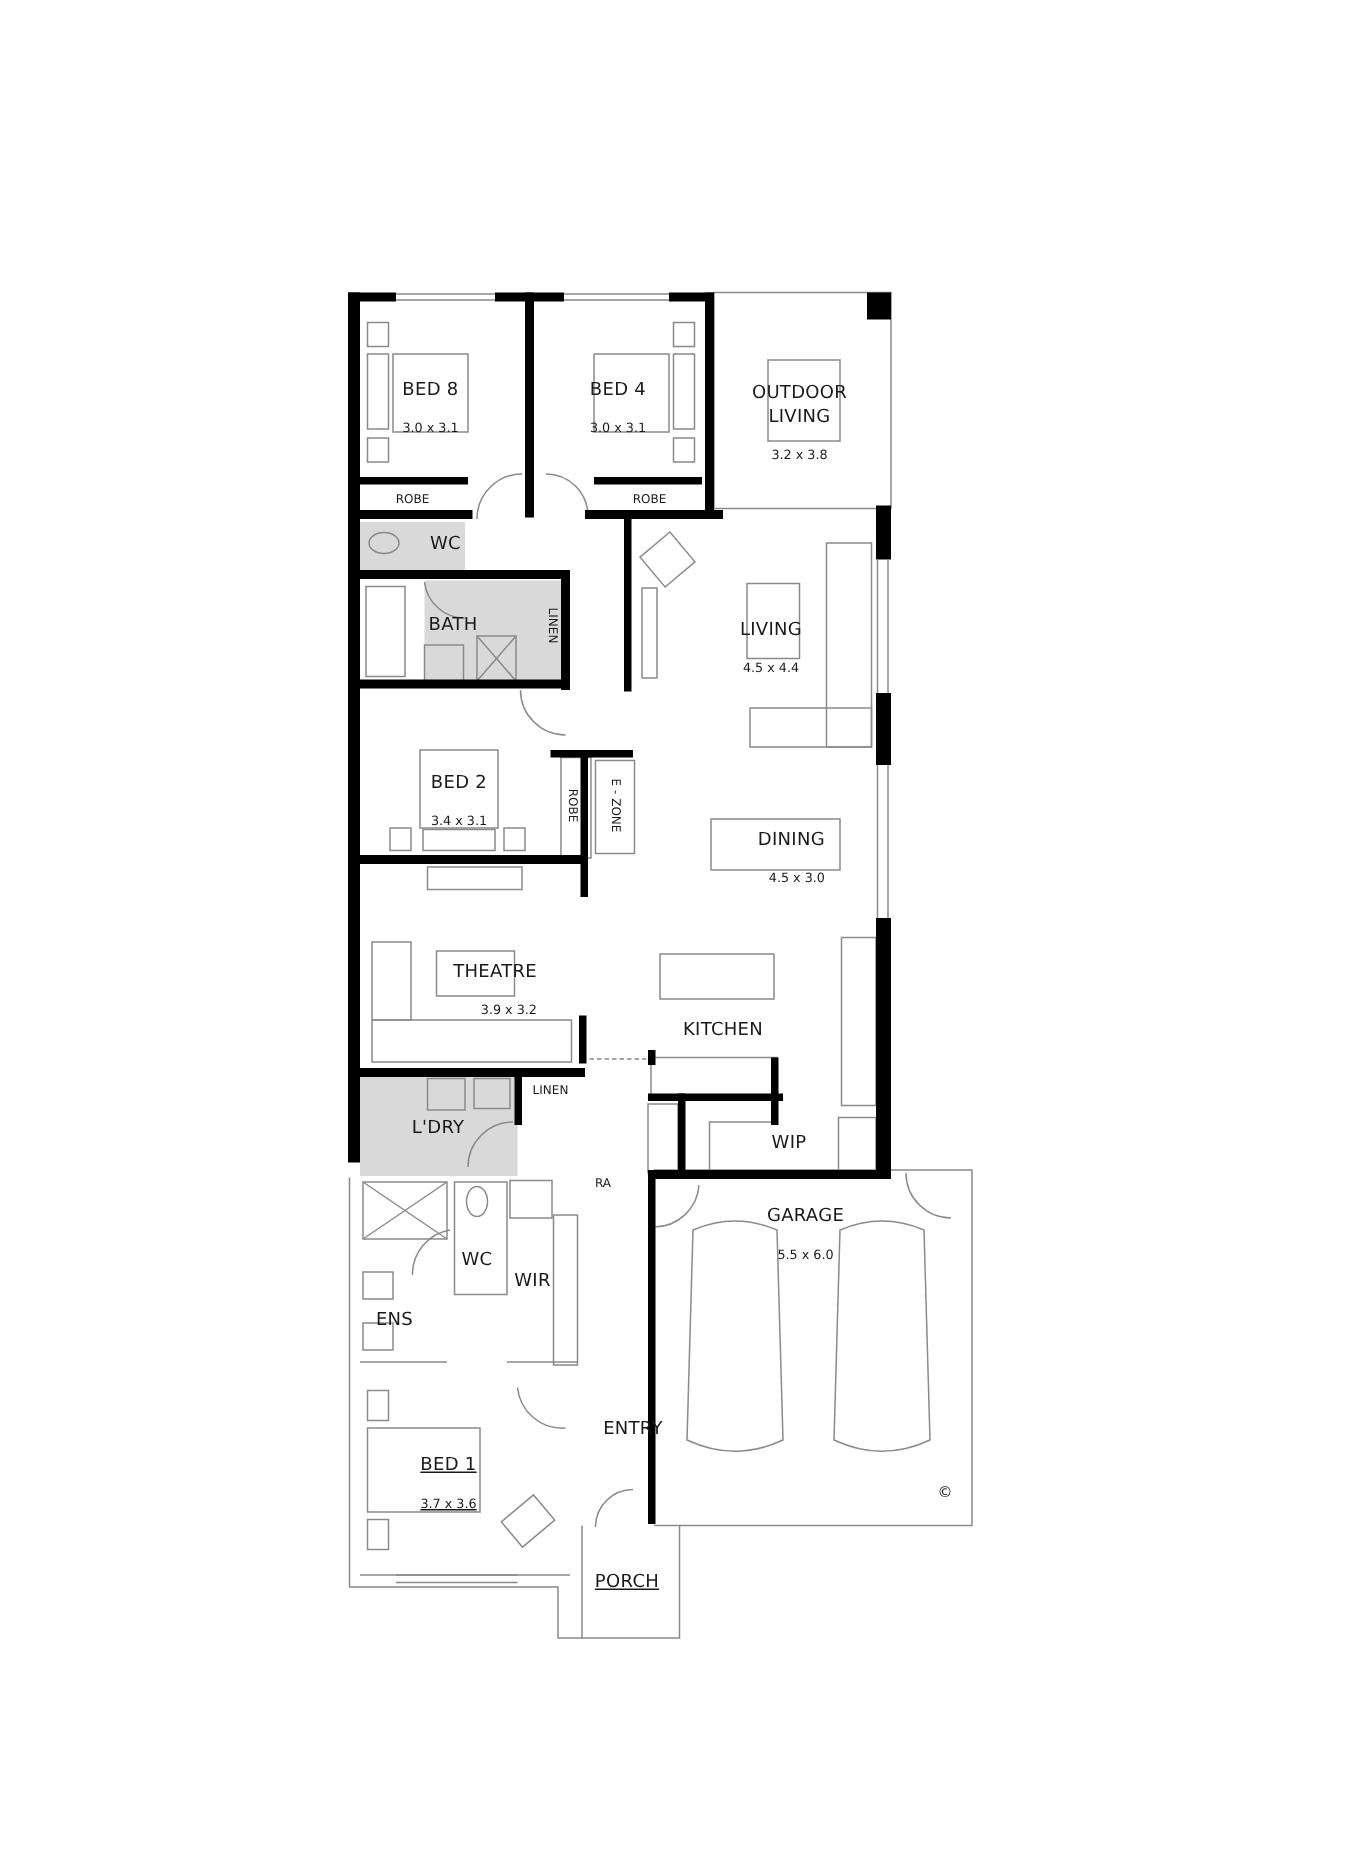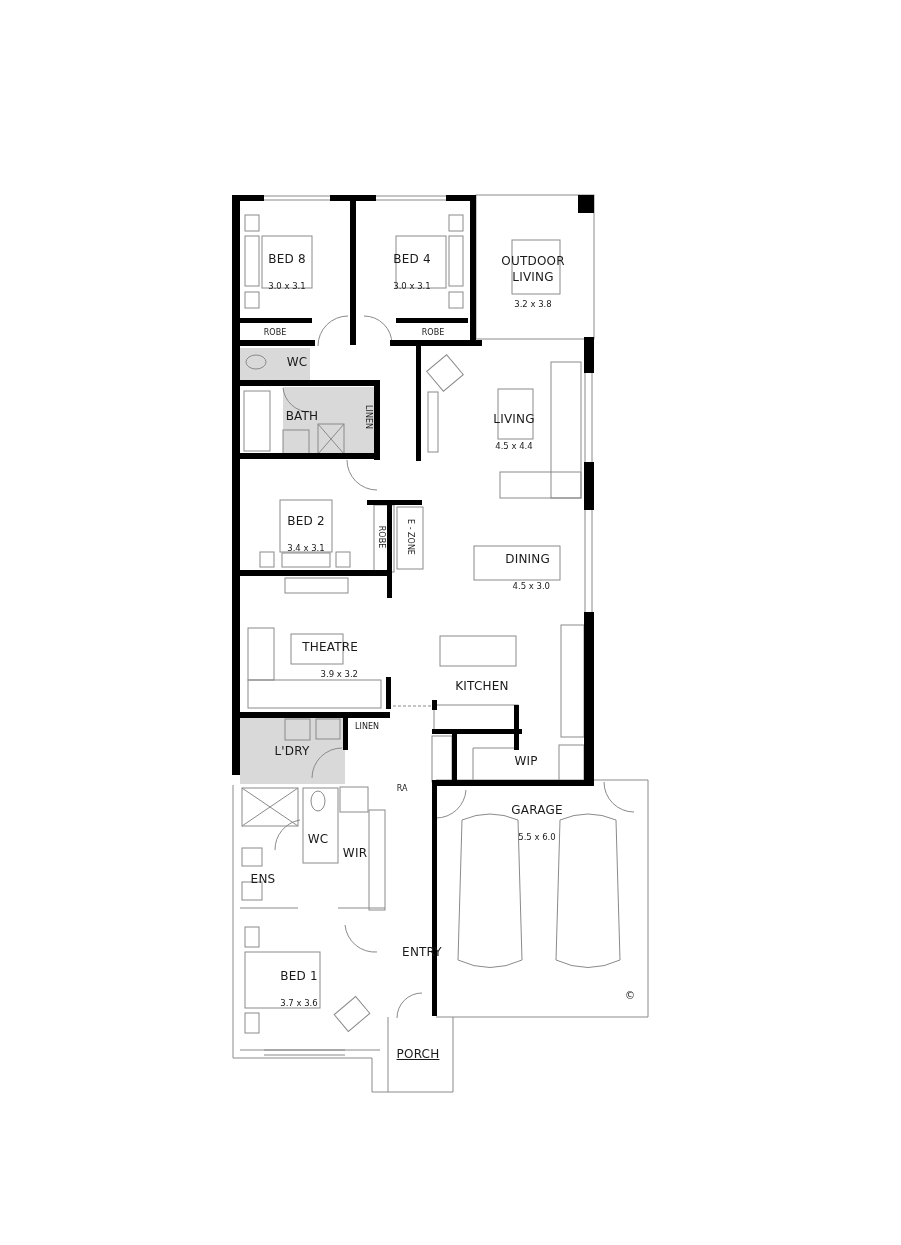--- a/index.html
+++ b/index.html
@@ -208,18 +208,18 @@
 <div class="lbl name" style="left:475px;top:755px;width:32px;padding-left:35px;">WIP</div>
 <div class="lbl small" style="left:392px;top:785px;width:20px;">RA</div>
 <div class="lbl" style="left:497px;top:801px;width:80px;">
   <span class="name">GARAGE</span>
   <span class="dim">5.5 x 6.0</span>
 </div>
 <div class="lbl name" style="left:303px;top:833px;width:30px;">WC</div>
 <div class="lbl name" style="left:340px;top:847px;width:30px;">WIR</div>
 <div class="lbl name" style="left:248px;top:873px;width:30px;">ENS</div>
 <div class="lbl name" style="left:384px;top:946px;width:44px;margin-left:16px;">ENTRY</div>
-<div class="lbl" style="left:259px;top:967px;width:80px;">
+<div class="lbl" style="left:259px;top:967px;width:80px;text-decoration:underline;">
   <span class="name">BED 1</span>
   <span class="dim">3.7 x 3.6</span>
 </div>
 <div class="lbl name" style="left:392px;top:1048px;width:52px;text-decoration:underline;">PORCH</div>
 <div class="lbl small" style="left:624px;top:991px;width:12px;font-size:10px;">©</div>
 
 </body></html>

